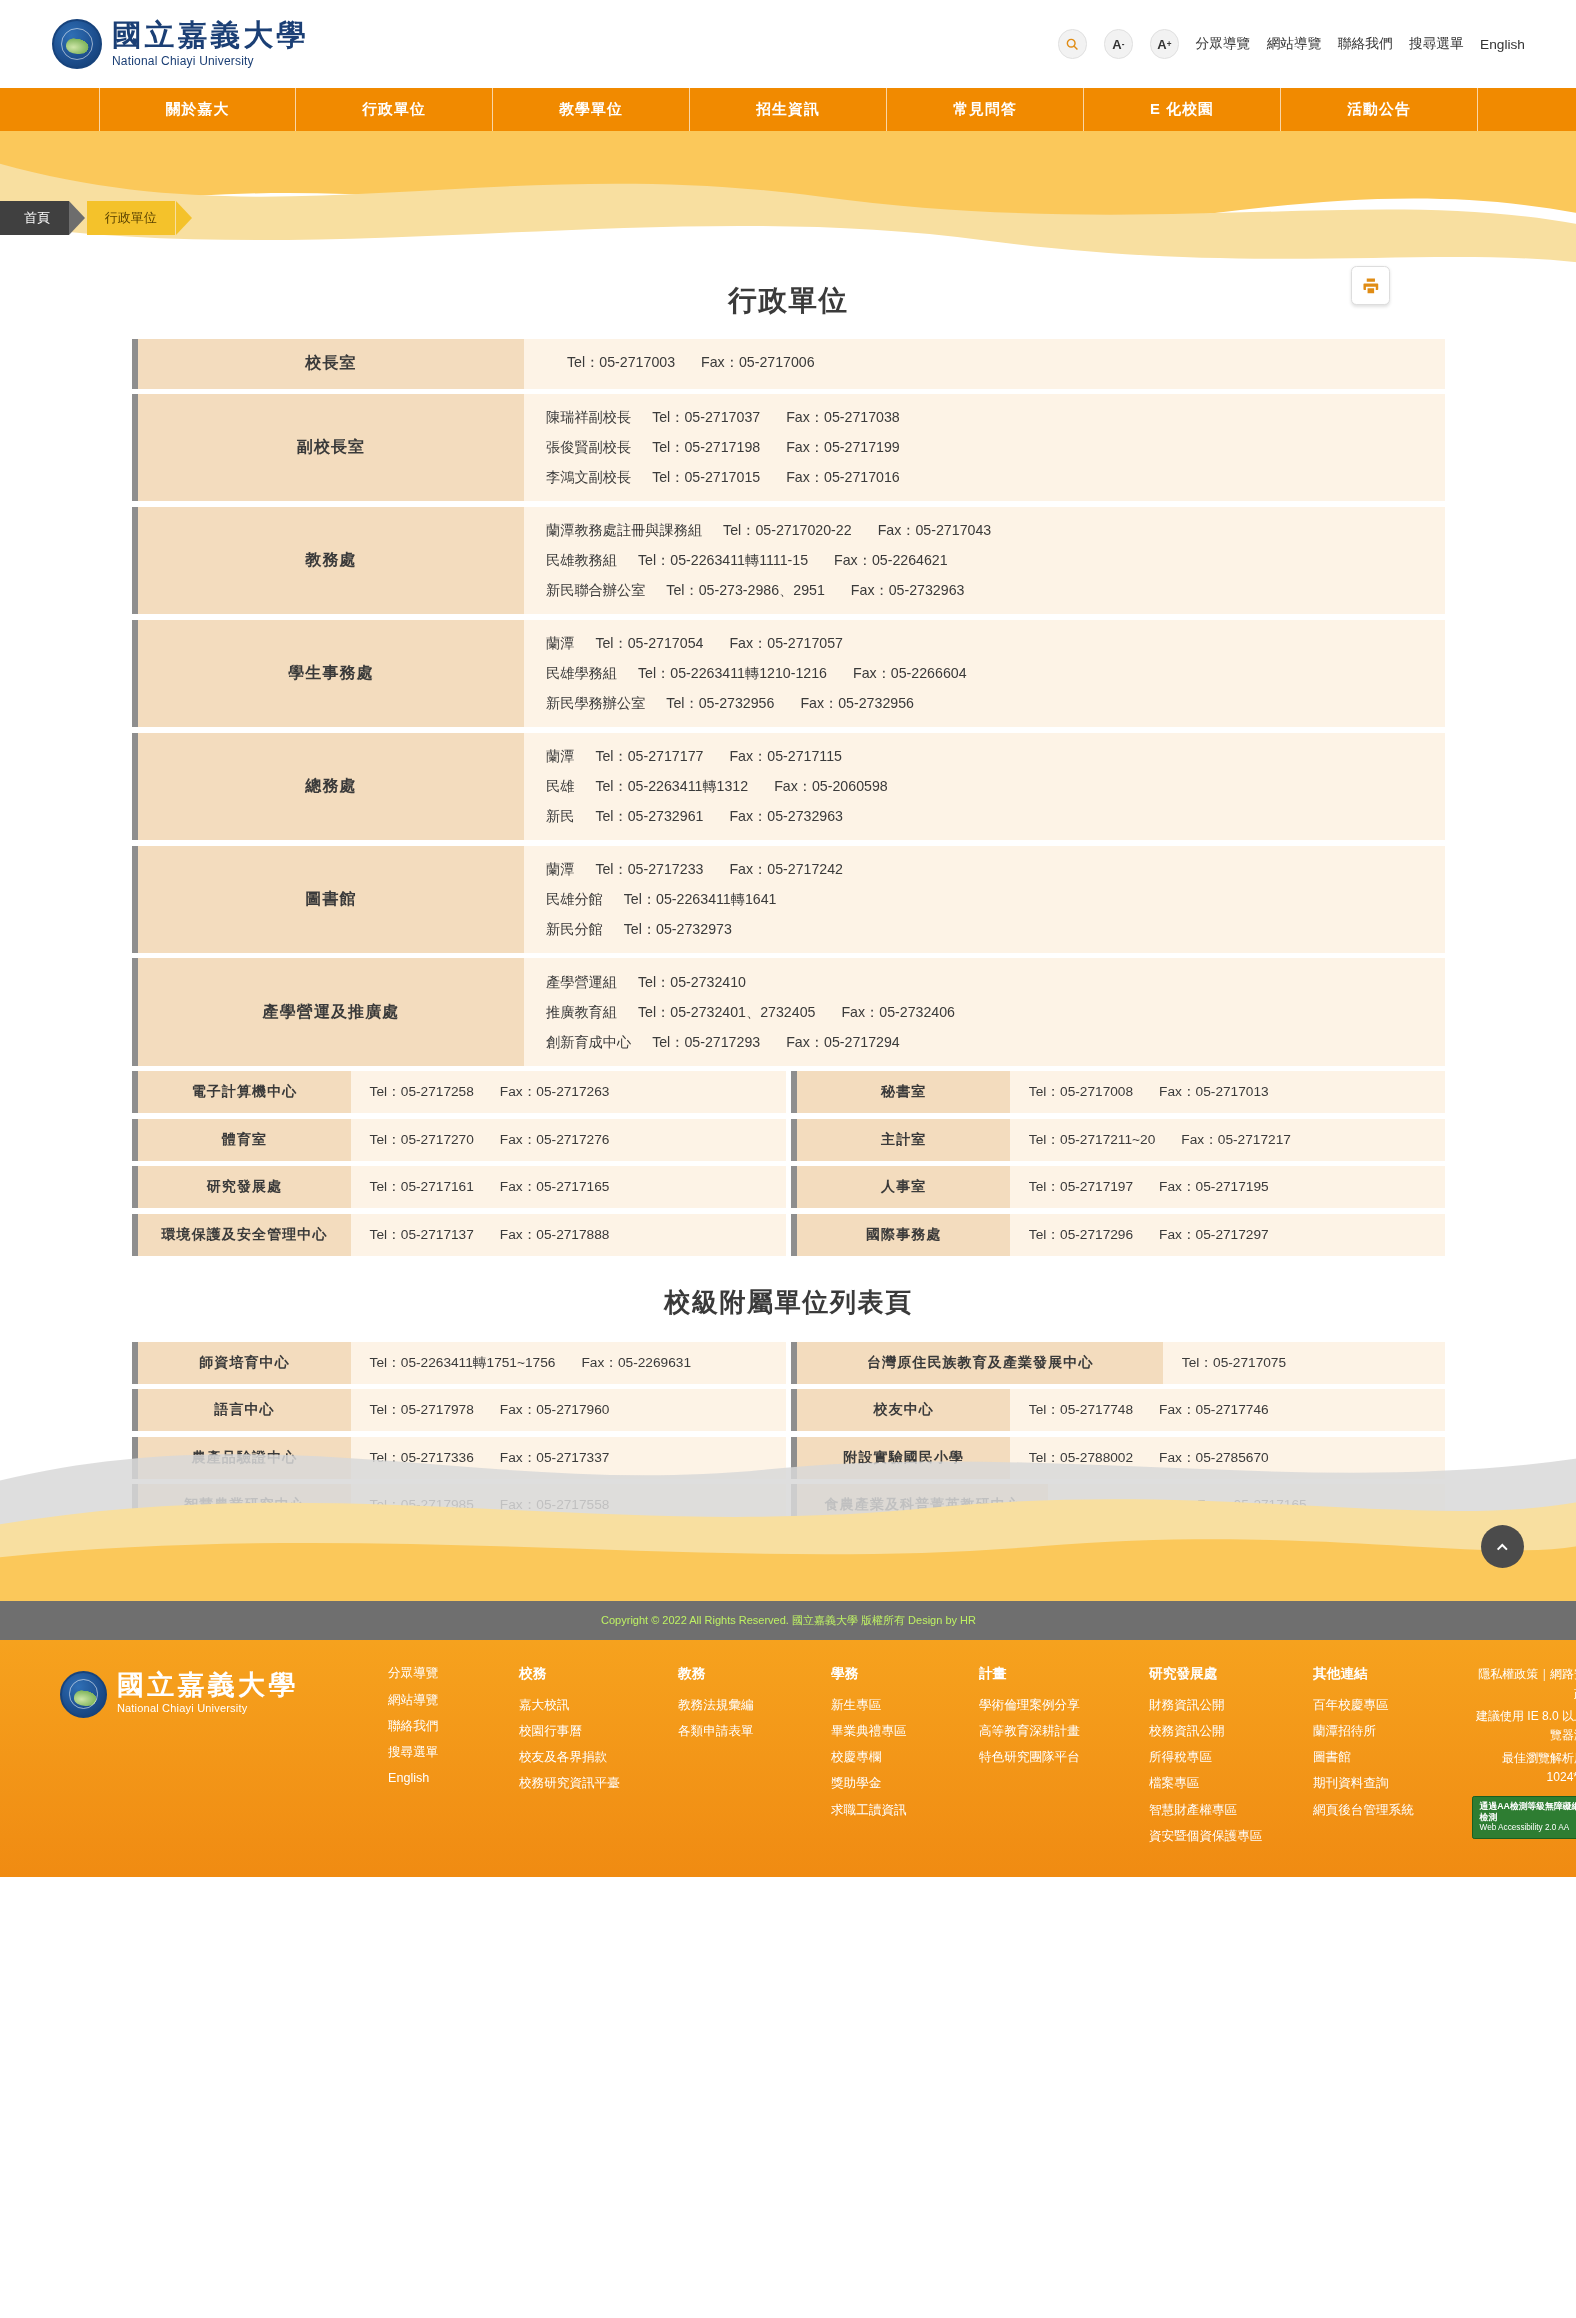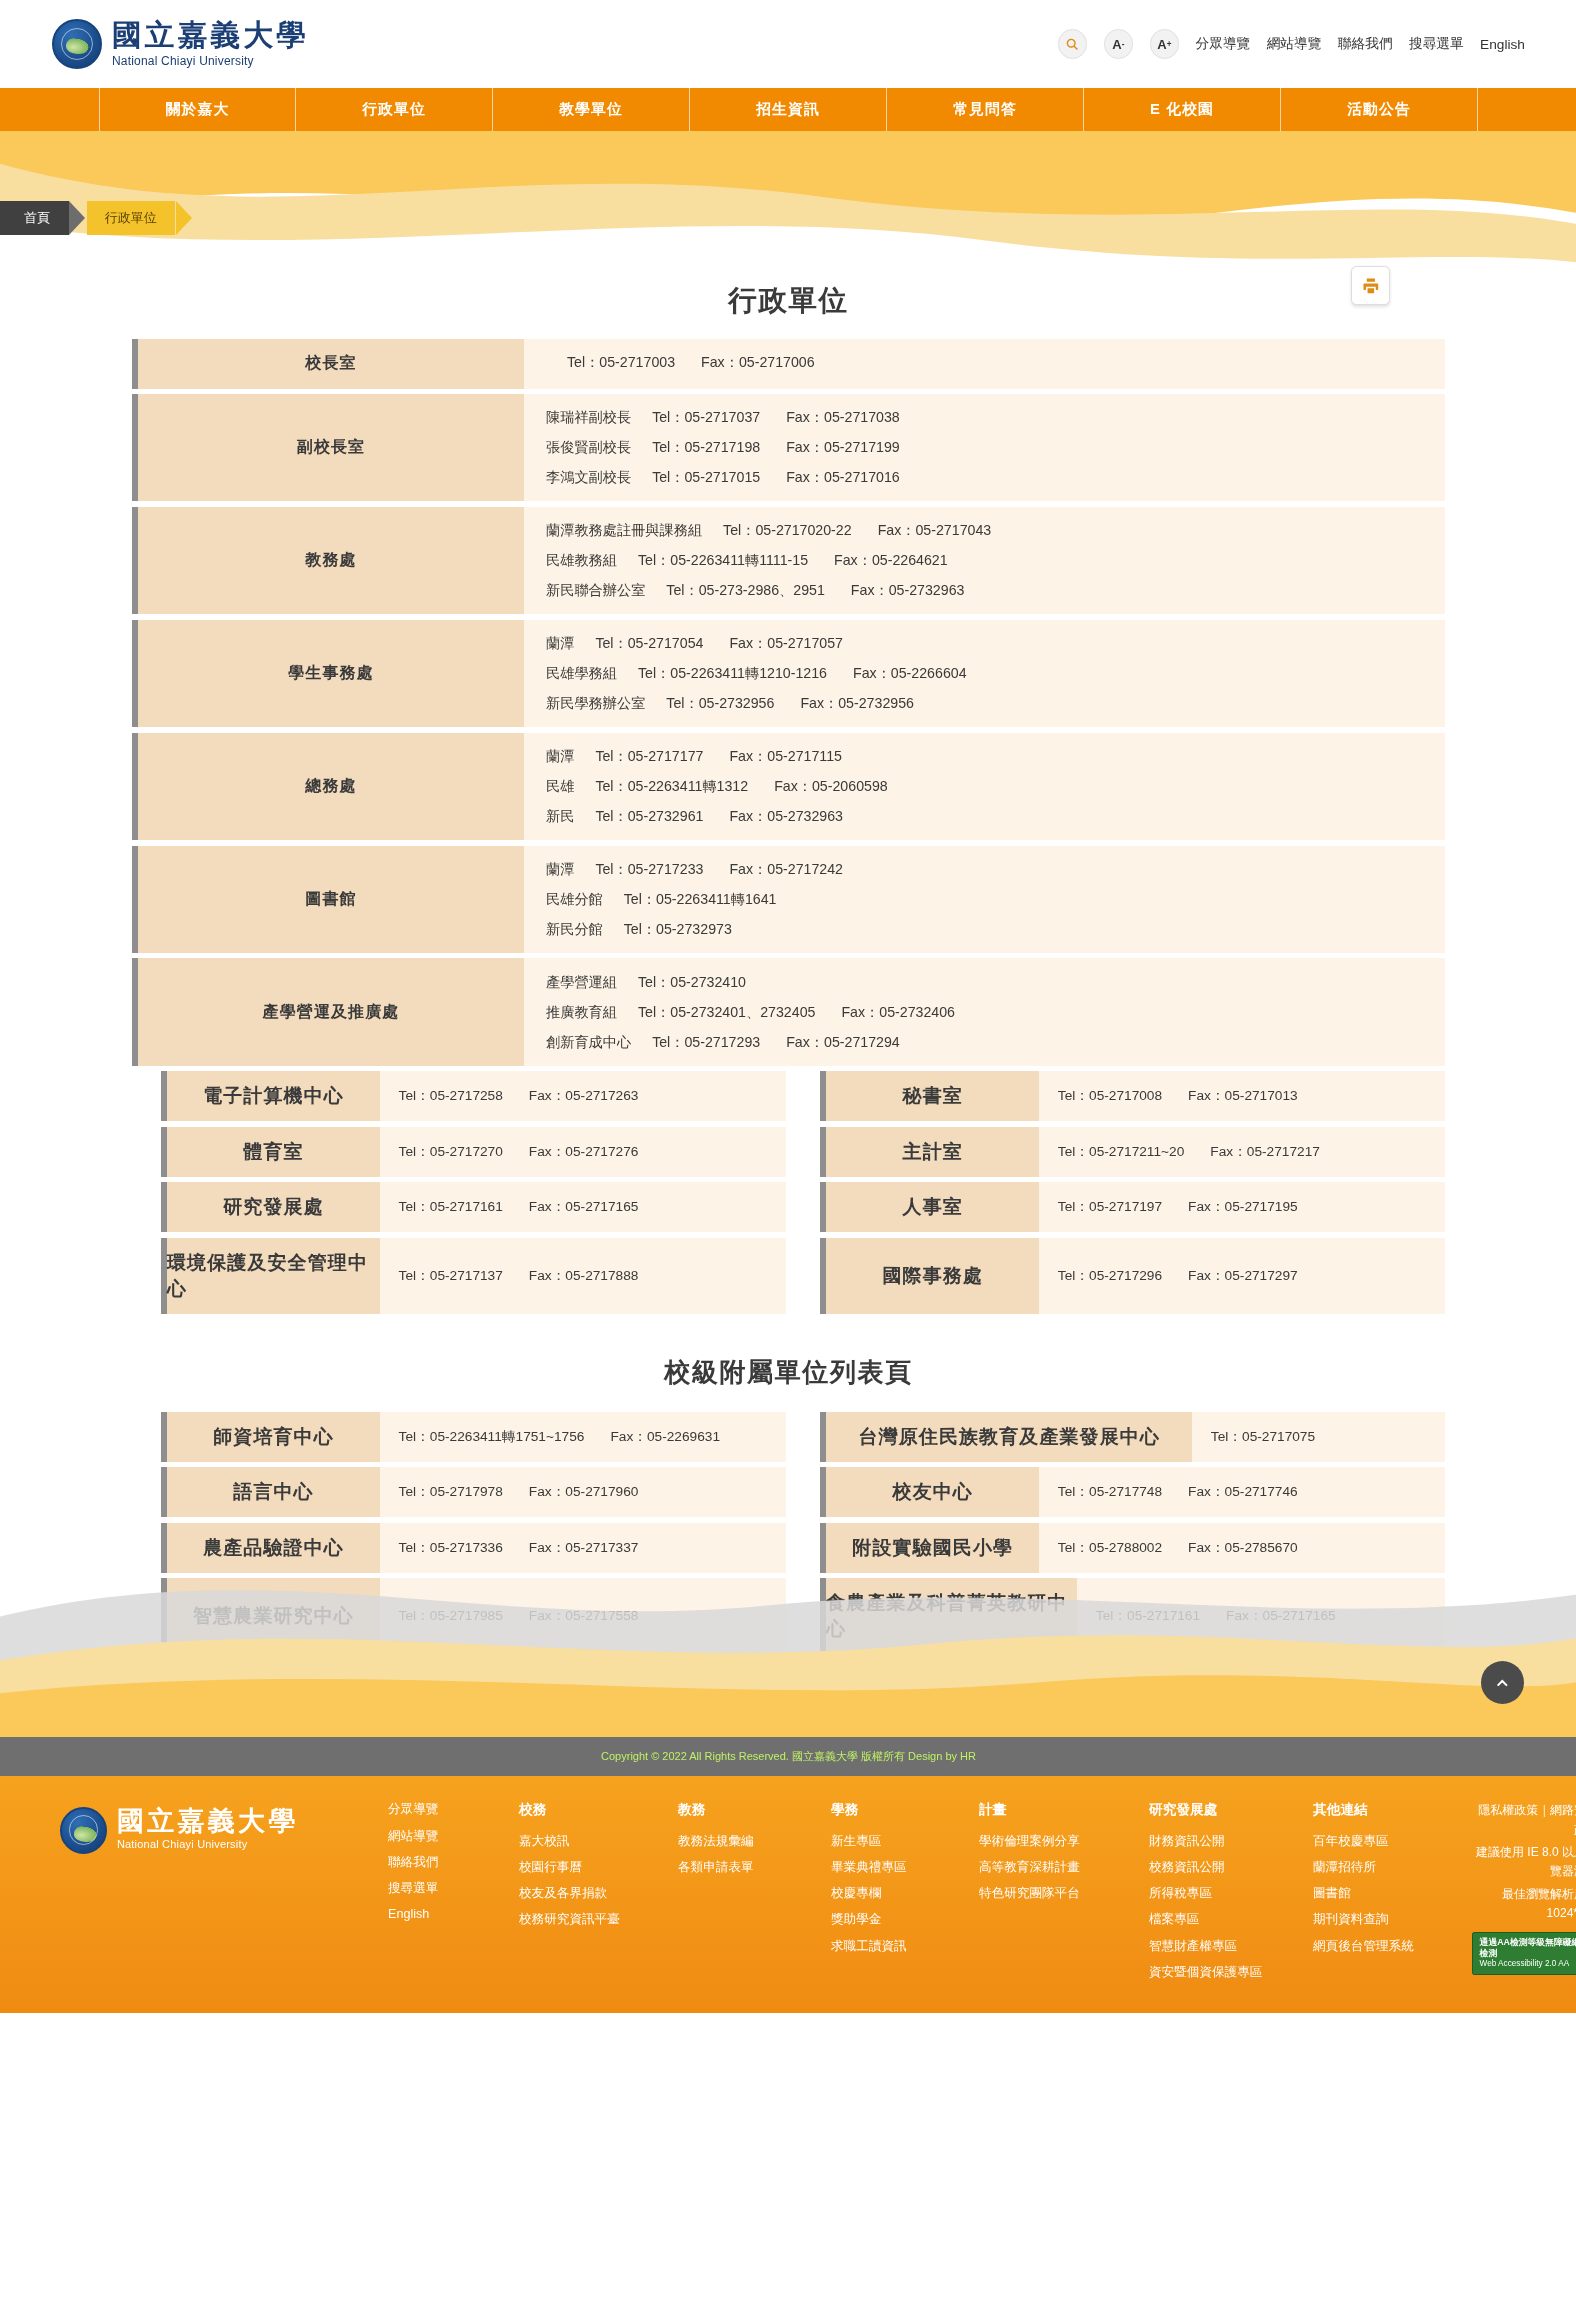--- a/index.html
+++ b/index.html
@@ -137,25 +137,25 @@
   }
   .cell-data .line{ display:flex; gap:0; flex-wrap:wrap; align-items:baseline;}
   .cell-data .seg{ display:inline-block; }
   .seg.name{ min-width:0; }
   .seg.tel{ margin-left:21px; }
   .seg.fax{ margin-left:26px; }
 
   
   .row2{ display:flex; gap:5.5px; margin-bottom:5.5px;}
   .half{ flex:1; display:flex; align-items:stretch;}
-  .half .cell-label{ flex:0 0 219px; font-size:19px; padding:12px 0;margin-left:29px;}
+  .half .cell-label{ flex:0 0 219px; font-size:14px; padding:12px 0;}
   .half .cell-data{ padding:12px 18.6px; flex-direction:row; gap:26px; align-items:center; font-size:13.7px;}
 
   h2.sub-title{
-    width:1313px; margin:41px auto 0; text-align:center;
+    width:1313px; margin:29px auto 0; text-align:center;
     font-size:26px; color:#3a3a3a; font-weight:bold; letter-spacing:1.6px;
   }
 
   
   .bottom-deco{ position:relative; height:0;}
   .bottom-deco svg{ position:absolute; left:0; bottom:-22px; width:1577px; height:285px; z-index:1;}
 
   
   .scroll-top{
     position:absolute; right:53px; bottom:33px; width:43px;height:43px;border-radius:50%;

